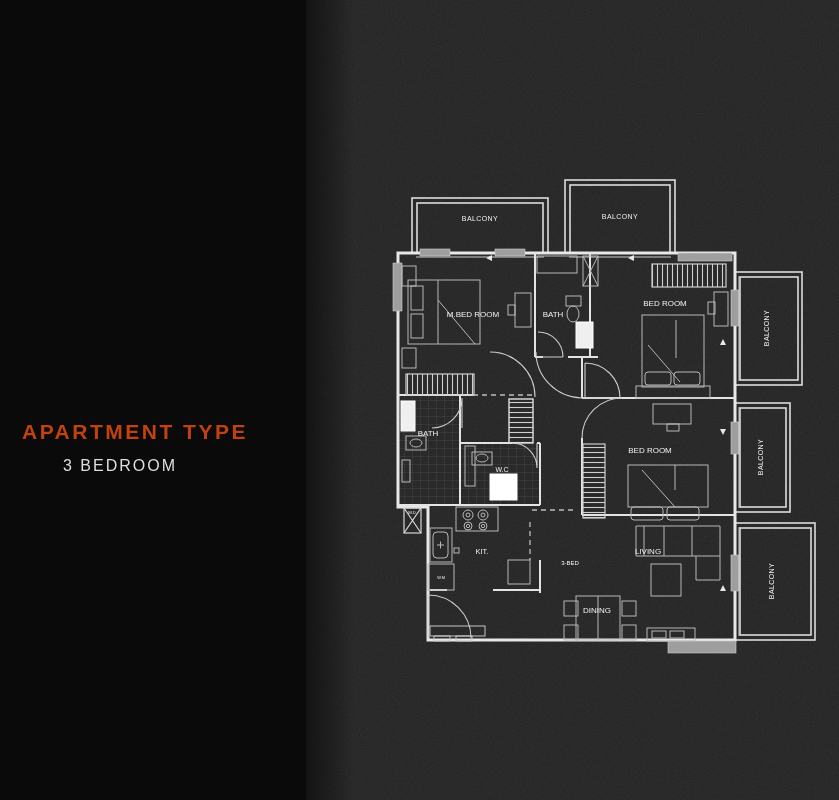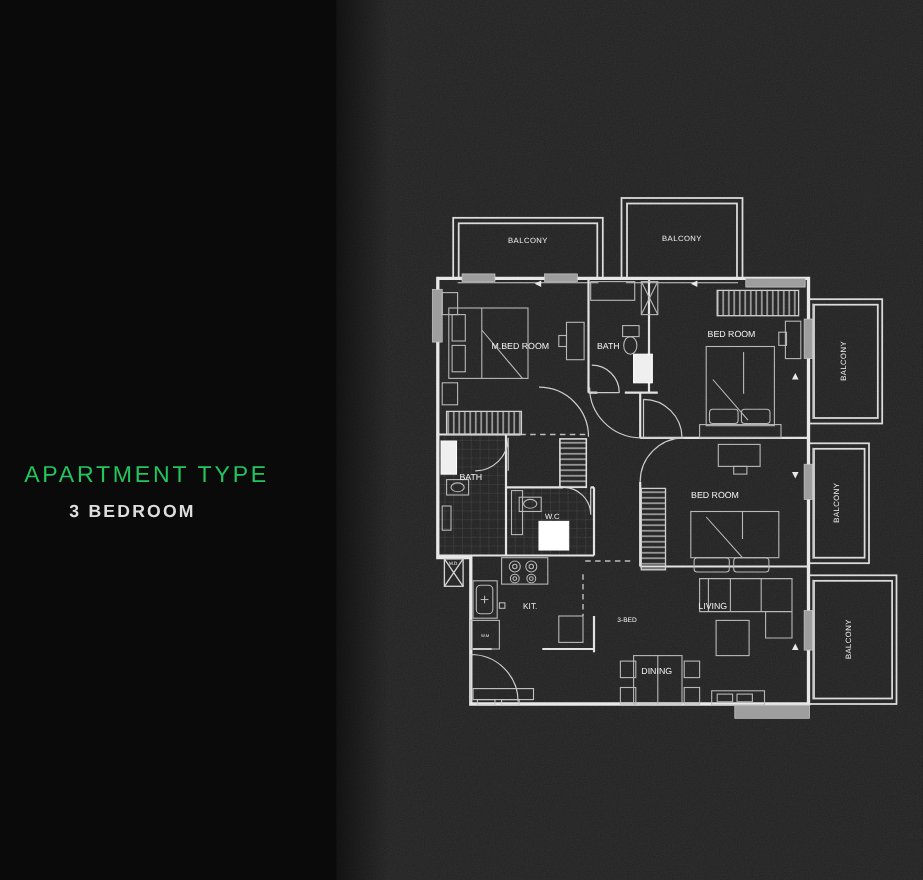--- a/index.html
+++ b/index.html
@@ -13,26 +13,26 @@
     position:absolute;left:0;top:0;width:306px;height:800px;
     background:#0a0a0a;z-index:2;
   }
   .divider-shadow{
     position:absolute;left:306px;top:0;width:48px;height:800px;
     background:linear-gradient(90deg, rgba(0,0,0,0.55), rgba(0,0,0,0));
     z-index:1;pointer-events:none;
   }
   .apt-title{
     position:absolute;left:22px;top:420px;
-    color:#22c55e;font-size:21px;letter-spacing:2.5px;font-weight:400;
+    color:#c2410c;font-size:21px;letter-spacing:2.5px;font-weight:700;
     white-space:nowrap;
   }
   .apt-sub{
     position:absolute;left:63px;top:457px;
-    color:#dedede;font-size:16px;letter-spacing:2px;font-weight:700;
+    color:#dedede;font-size:16px;letter-spacing:2px;font-weight:400;
     white-space:nowrap;
   }
   .plan-wrap{position:absolute;left:0;top:0;z-index:0;}
   svg text{
     font-family:"Liberation Sans", sans-serif;
     fill:#f0f0f0;
   }
   .noise{position:absolute;left:306px;top:0;z-index:0;opacity:.35;pointer-events:none;}
 </style>
 </head>

